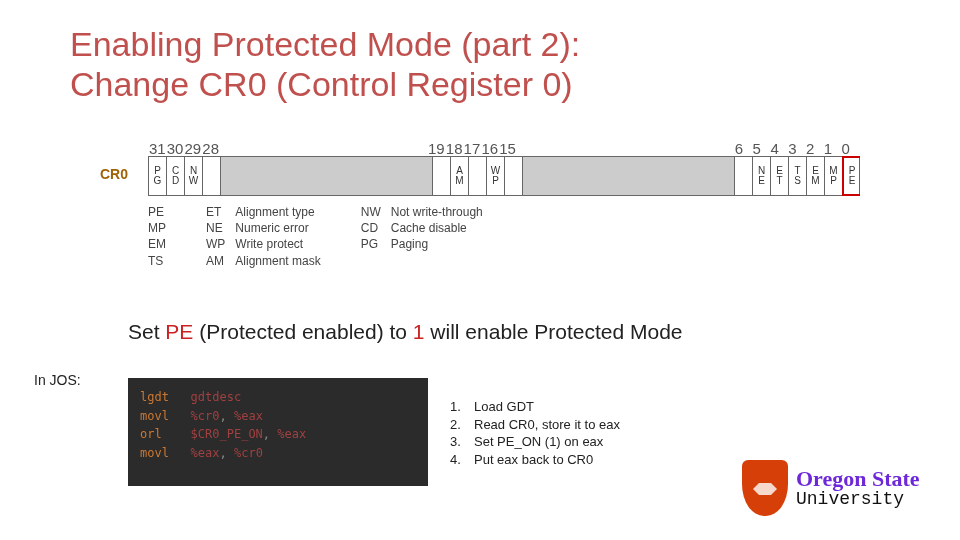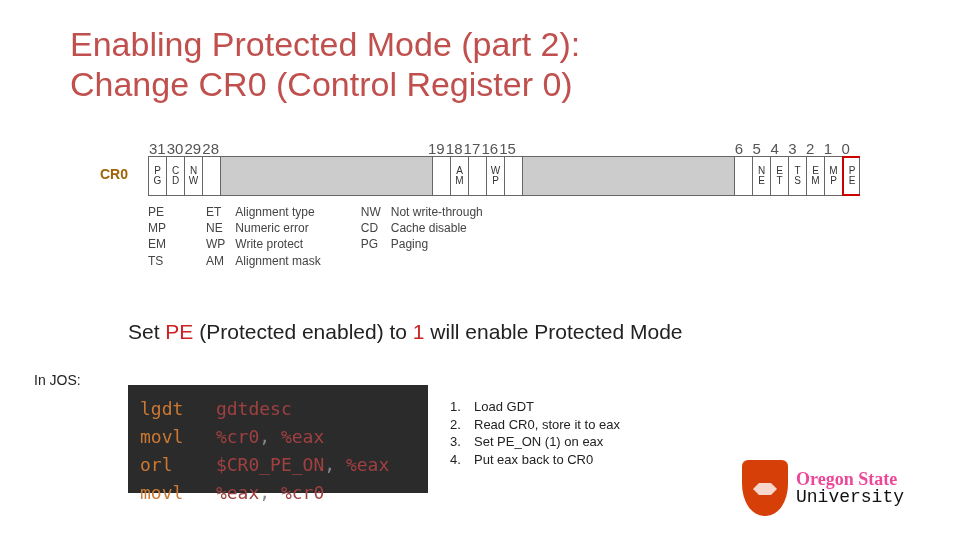--- a/index.html
+++ b/index.html
@@ -101,24 +101,23 @@
   
   .code {
     position: absolute;
     left: 128px;
     top: 378px;
     width: 300px;
     height: 108px;
     background: #2b2b2b;
     color: #ddd;
     font-family: Consolas, Menlo, monospace;
-    font-size: 18px;
+    font-size: 12px;
     padding: 10px 12px;
     line-height: 1.55;
-    margin-top: 7px;
   }
   .code .mn { color: #cc7832; }
   .code .op { color: #a04040; }
   .code .grey { color: #888; }
 
   
   .steps {
     position: absolute;
     left: 450px;
     top: 398px;
@@ -150,21 +149,21 @@
   .shield::after{
     content: "";
     position: absolute;
     left: 8px; top: 14px;
     width: 30px; height: 30px;
     background: #fff;
     clip-path: polygon(10% 50%, 30% 30%, 70% 30%, 90% 50%, 70% 70%, 30% 70%);
     opacity: .8;
   }
   .logo-text { line-height: 1.0; }
-  .logo-text .os { color: #ec4899; font-weight: bold; font-size: 18px; font-family: Georgia, serif; }
+  .logo-text .os { color: #6d28d9; font-weight: bold; font-size: 22px; font-family: Georgia, serif; }
   .logo-text .uni { color: #111; font-size: 18px; font-family: Liberation Mono, monospace; }
 </style>
 </head>
 <body>
 
 <div class="title">
   <span>Enabling Protected Mode (part 2):</span>
   <span class="line2">Change CR0 (Control Register 0)</span>
 </div>
 

